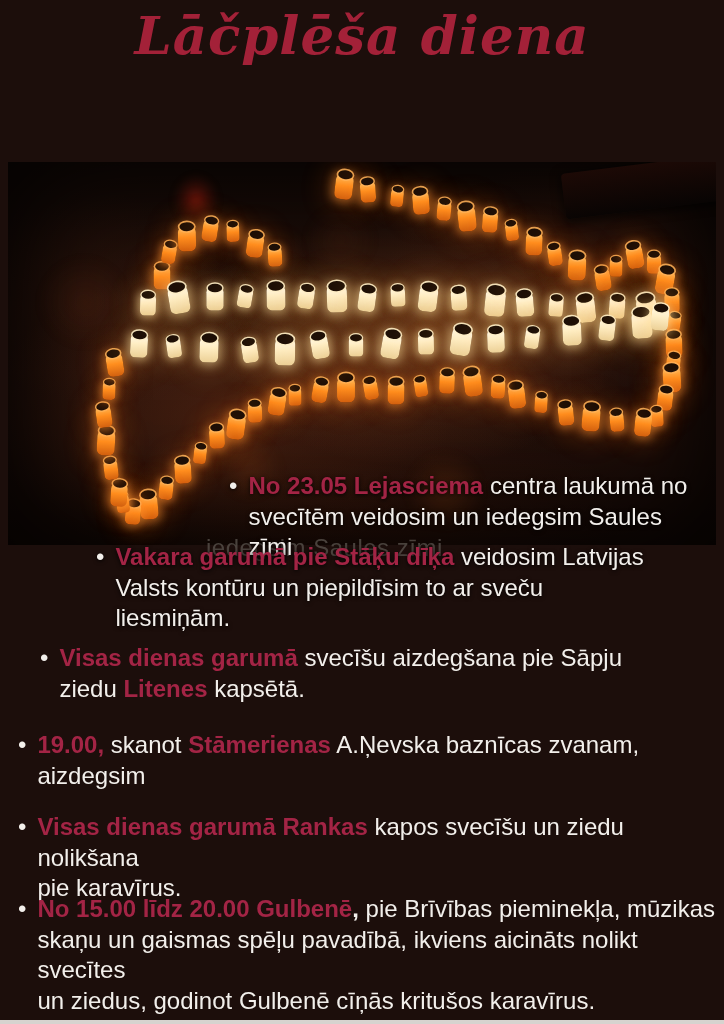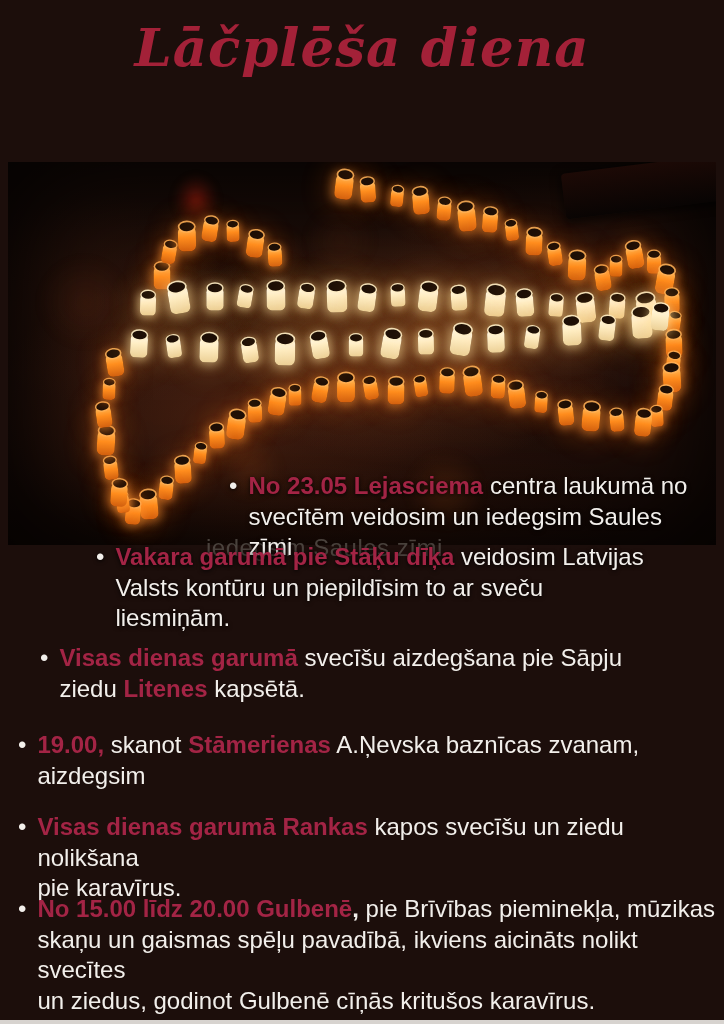--- a/index.html
+++ b/index.html
@@ -12,21 +12,21 @@
   }
   html,body{margin:0;padding:0;}
   body{background:#000;font-family:"Liberation Sans",sans-serif;}
   .page{
     position:relative;width:724px;height:1024px;overflow:hidden;
     background:var(--bg);
   }
   
   header{position:absolute;top:0;left:0;width:724px;text-align:center;z-index:8;}
   h1{
-    margin:16px 0 0;
+    margin:4px 0 0;
     font-family:"DejaVu Serif",serif;font-style:italic;font-weight:700;
     font-size:53px;line-height:62px;letter-spacing:1px;
     color:var(--title);
   }
   h2{
     margin:6px 0 0;
     font-family:"Liberation Sans",sans-serif;font-weight:400;
     font-size:53px;line-height:60px;letter-spacing:2px;
     color:var(--subtitle);
   }

